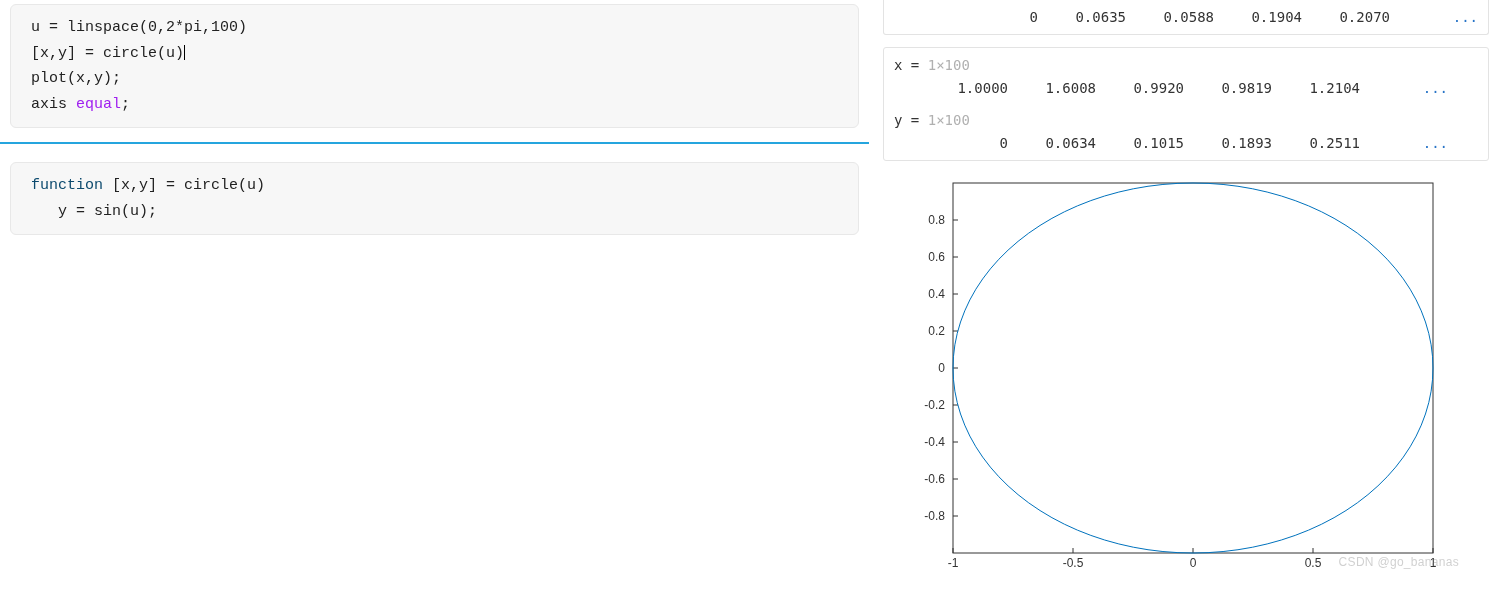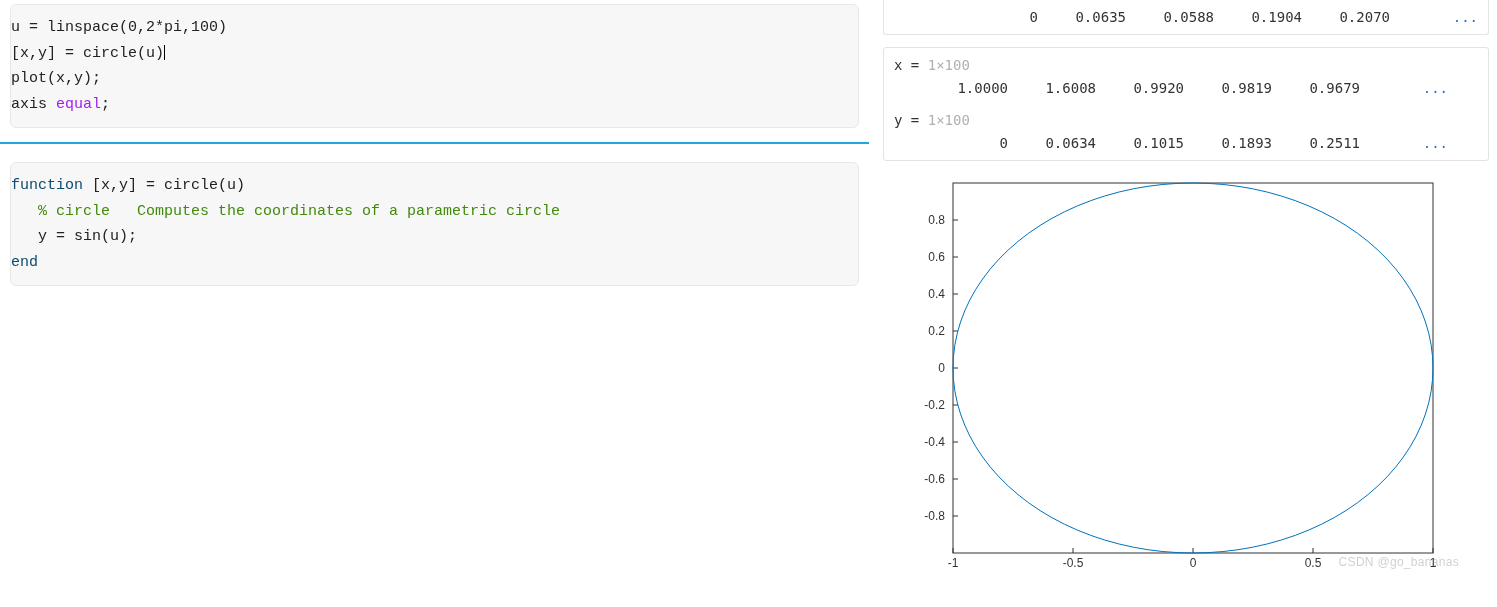--- a/index.html
+++ b/index.html
@@ -21,21 +21,21 @@
     height: 100%;
     padding: 0 8px 0 14px;
     font-family: Menlo, Consolas, monospace;
     font-size: 14px;
   }
   .code-box {
     background: #f7f7f7;
     border: 1px solid #e8e8e8;
     border-radius: 6px;
     margin: 4px 10px 12px 10px;
-    padding: 10px 0;
+    padding: 10px 20px;
   }
   .code-line {
     white-space: pre;
     line-height: 1.7;
     color: #222;
   }
   .tok-kw { color: #0c4a6e; }
   .tok-num { color: #222; }
   .tok-purple { color: #a020f0; }
   .tok-comment { color: #418a0c; }
@@ -100,23 +100,21 @@
     <div class="code-line"><span class="tok-plain">u = linspace(</span><span class="tok-num">0</span><span class="tok-plain">,</span><span class="tok-num">2</span><span class="tok-plain">*pi,</span><span class="tok-num">100</span><span class="tok-plain">)</span></div>
     <div class="code-line"><span class="tok-plain">[x,y] = circle(u)</span><span class="cursor"></span></div>
     <div class="code-line"><span class="tok-plain">plot(x,y);</span></div>
     <div class="code-line"><span class="tok-plain">axis </span><span class="tok-purple">equal</span><span class="tok-plain">;</span></div>
   </div>
 
   <hr class="section-divider">
 
   <div class="code-box">
     <div class="code-line"><span class="tok-kw">function</span><span class="tok-plain"> [x,y] = circle(u)</span></div>
-    <div class="code-line indent"><span class="tok-comment">% circle   Computes the coordinates of a parametric circle</span></div>
     <div class="code-line indent"><span class="tok-plain">y = sin(u);</span></div>
-    <div class="code-line"><span class="tok-kw">end</span></div>
   </div>
 
 </div>
 
 <div class="right-pane">
 
   <div class="out-block" style="border-top:none;border-radius:0 0 3px 3px;">
     <div class="val-row" style="padding-left:80px;">
       <span>0</span>
       <span>0.0635</span>
@@ -129,21 +127,21 @@
 
   <div class="out-block">
     <div>
       <span class="var-header">x = </span><span class="dim">1×100</span>
     </div>
     <div class="val-row">
       <span>1.0000</span>
       <span>1.6008</span>
       <span>0.9920</span>
       <span>0.9819</span>
-      <span>0.9679</span>
+      <span>1.2104</span>
       <span class="ellipsis">...</span>
     </div>
     <div style="height:10px"></div>
     <div>
       <span class="var-header">y = </span><span class="dim">1×100</span>
     </div>
     <div class="val-row">
       <span>0</span>
       <span>0.0634</span>
       <span>0.1015</span>

